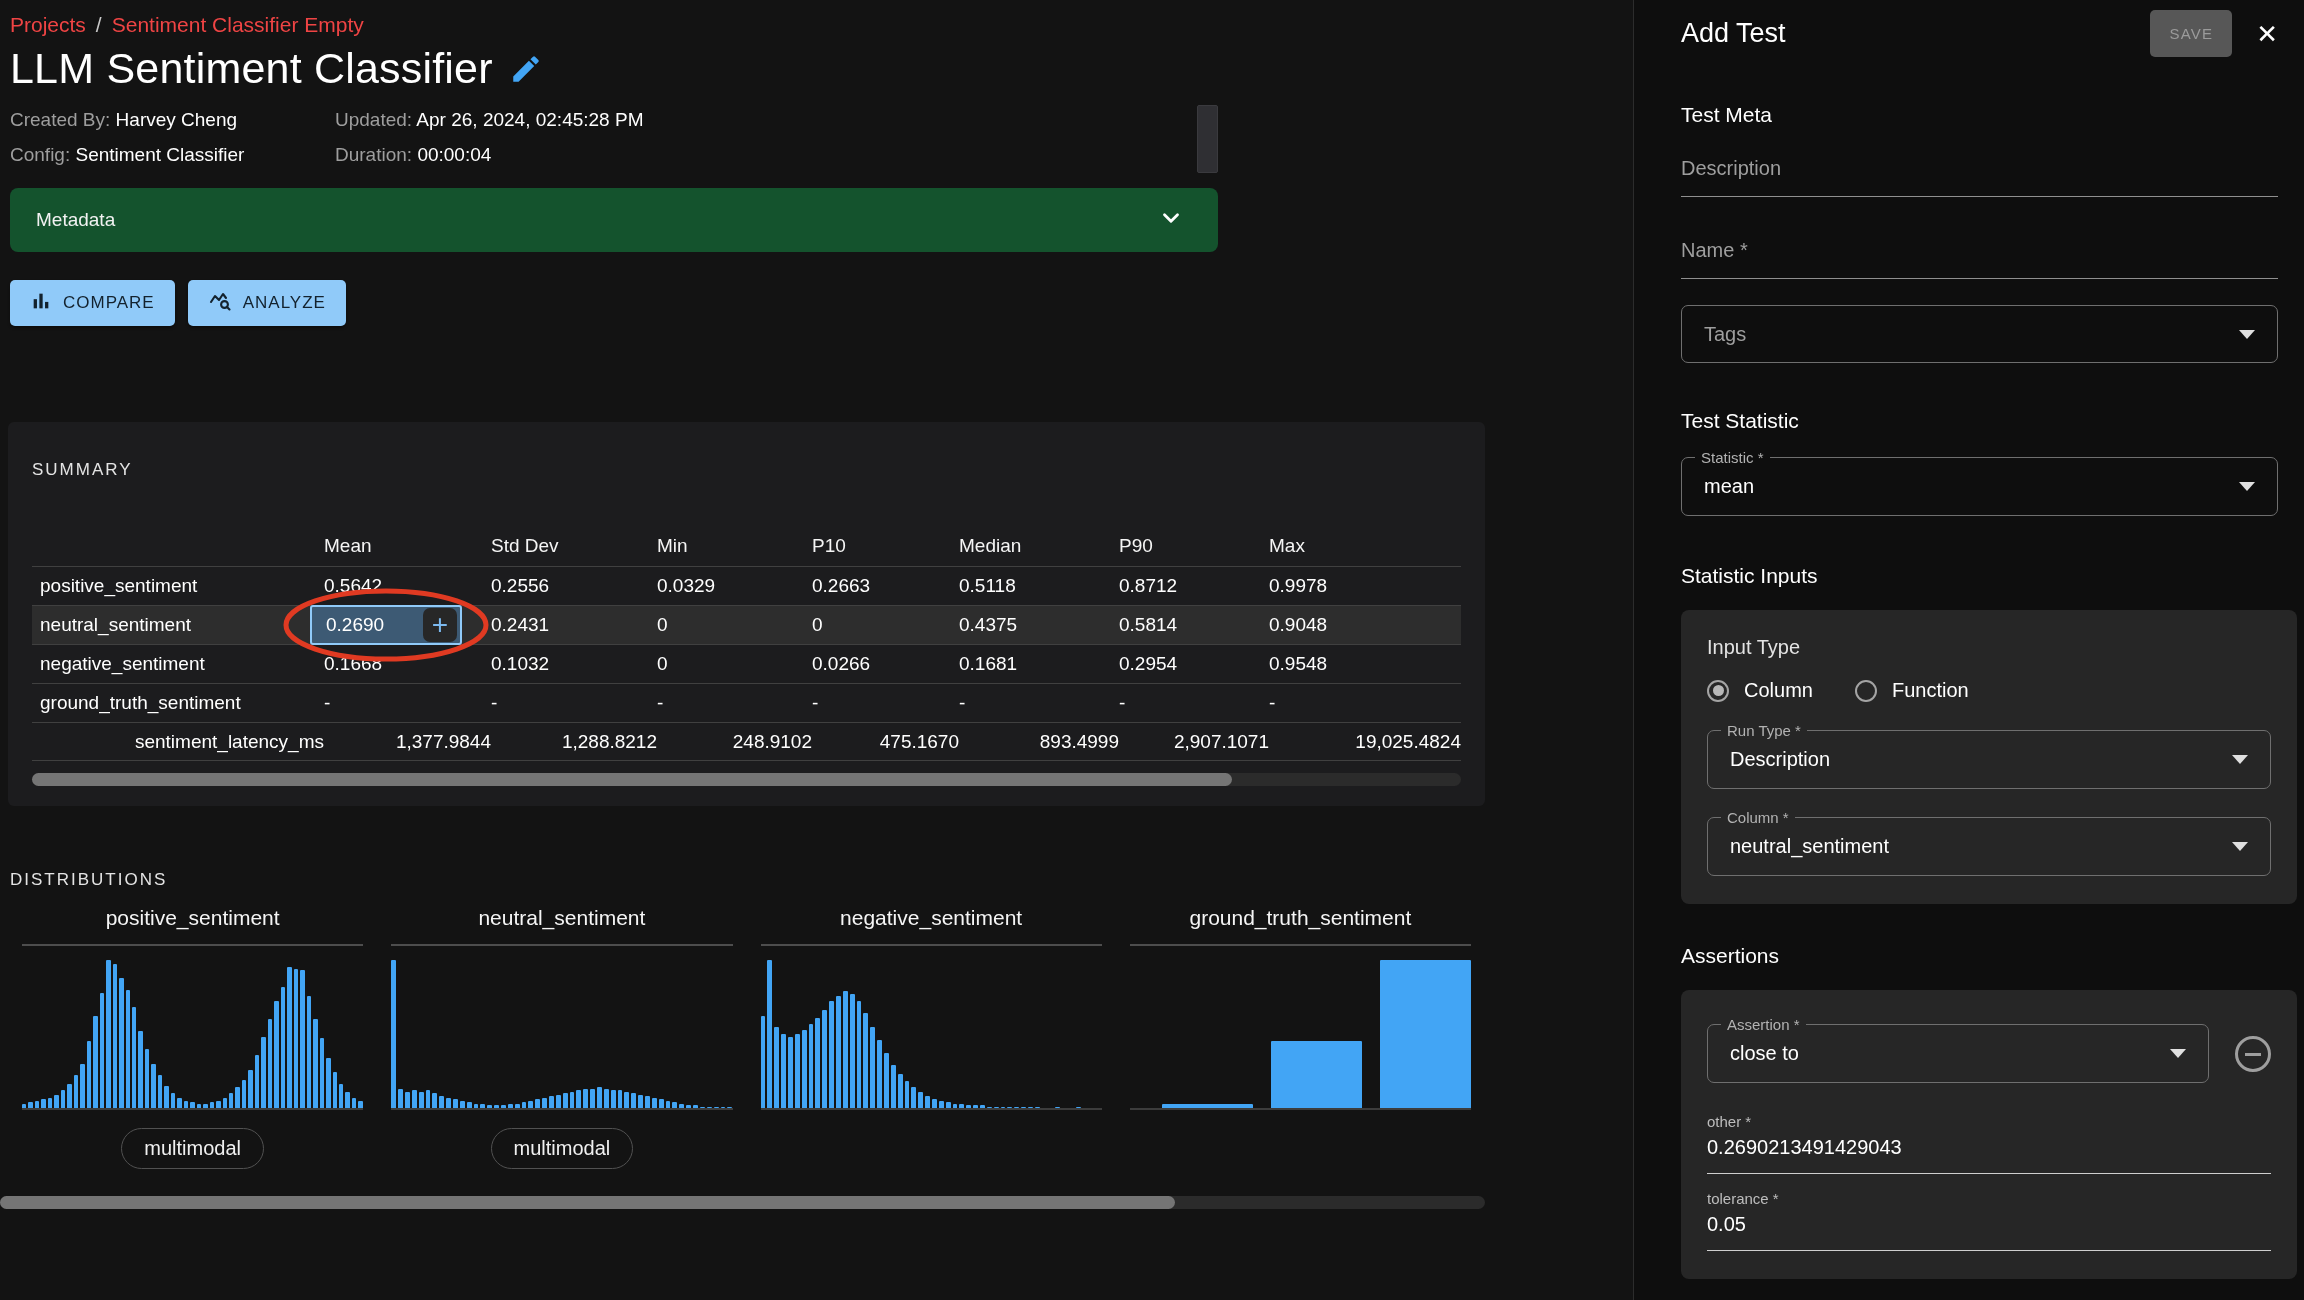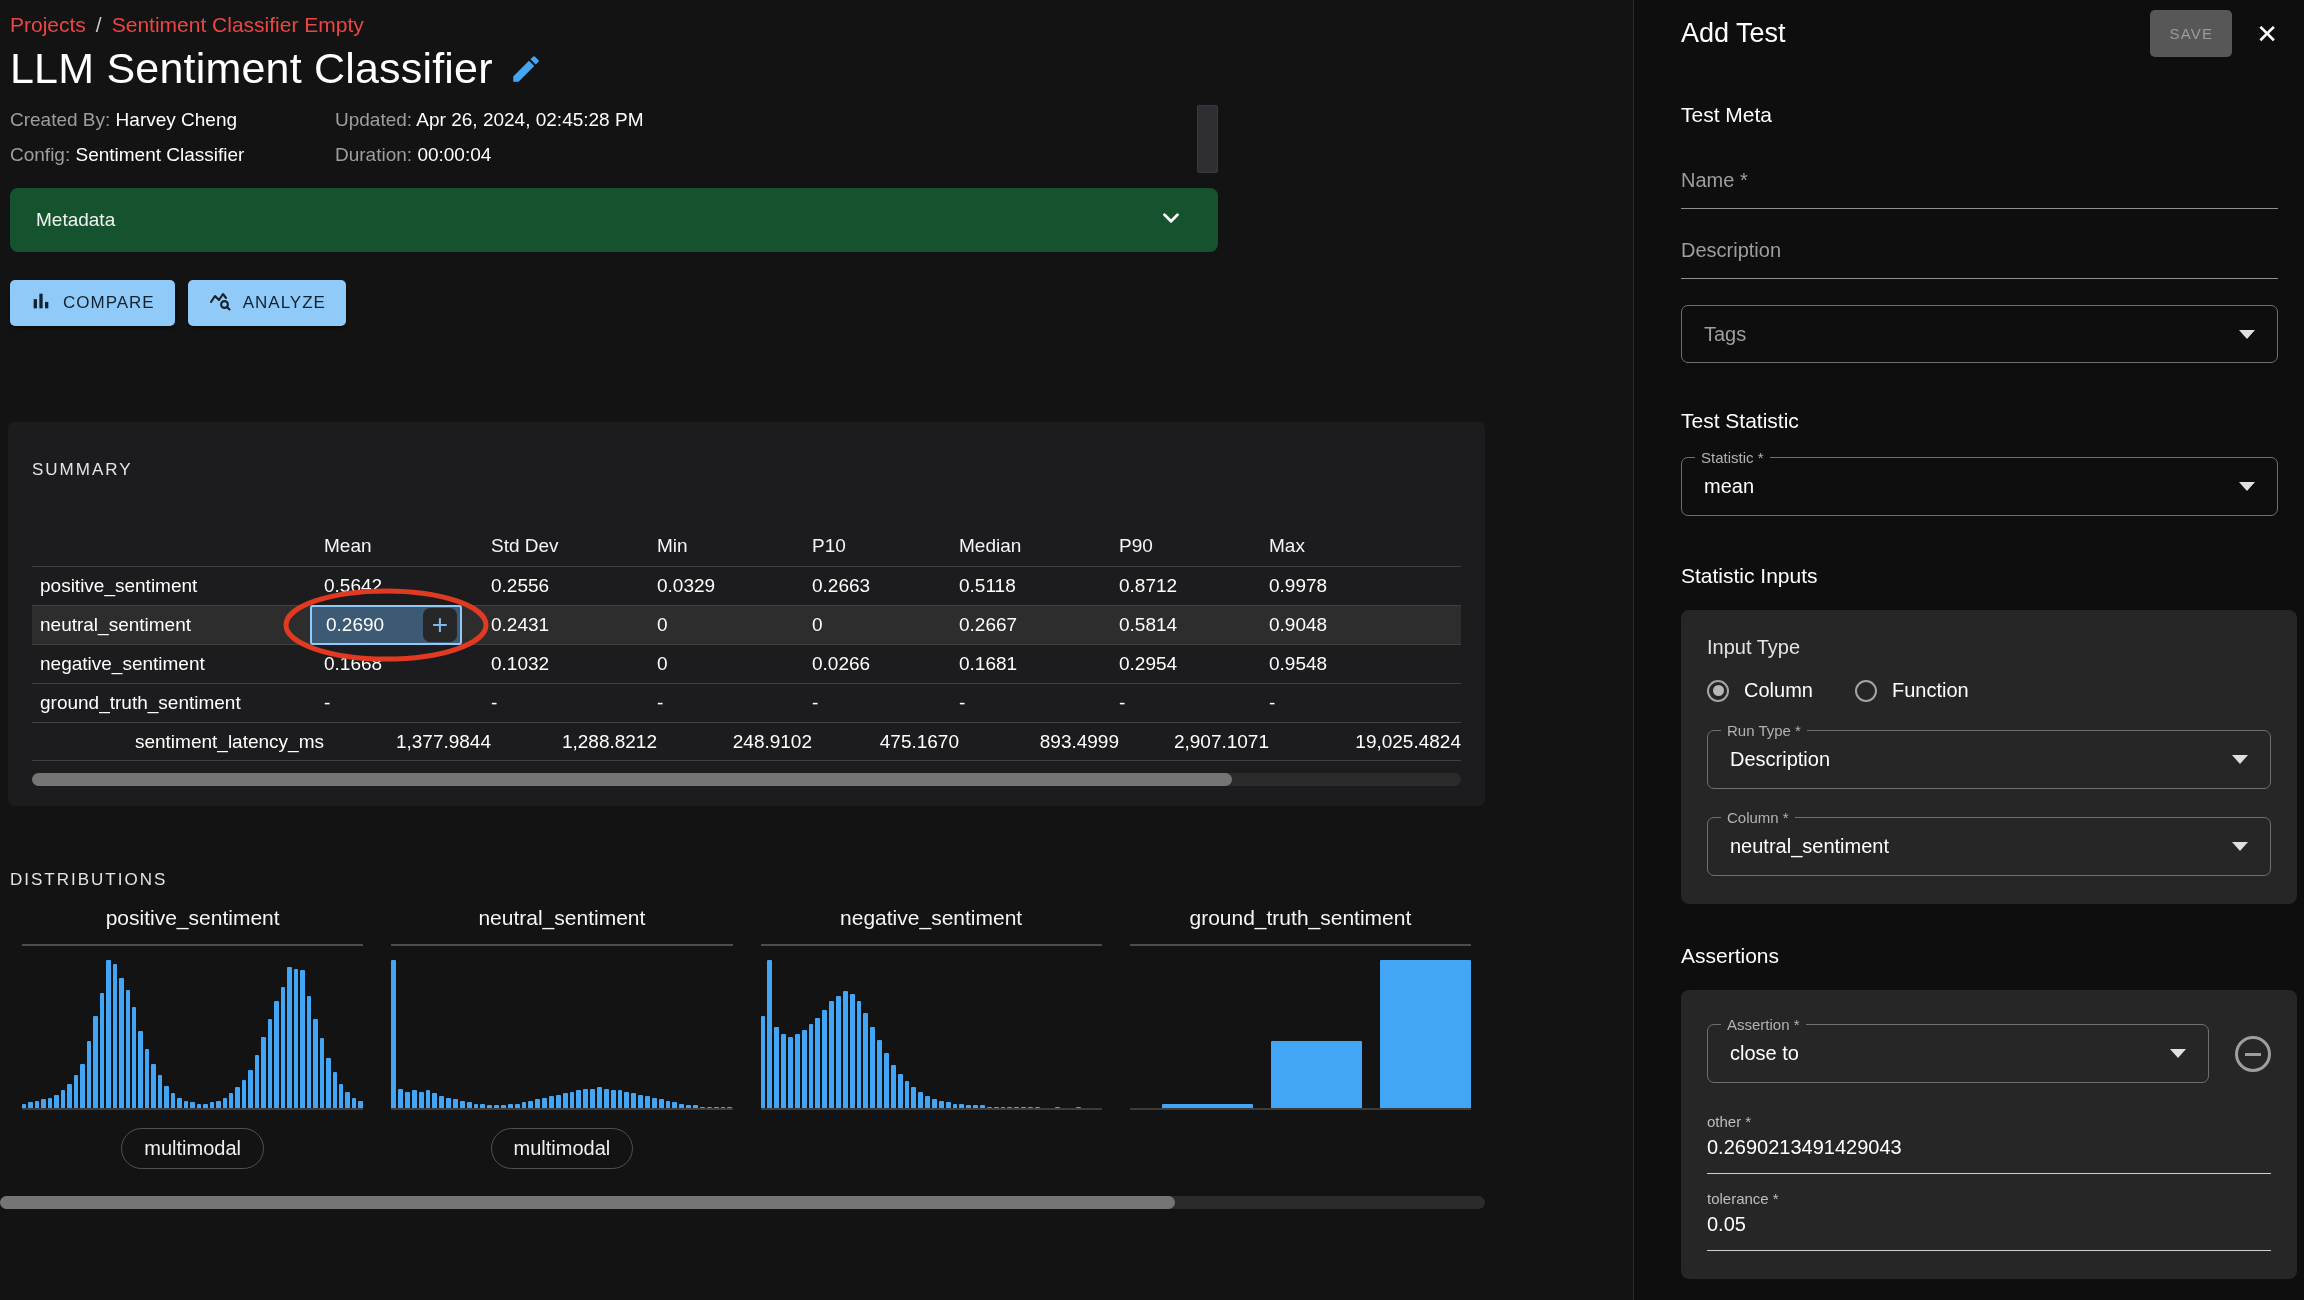--- a/index.html
+++ b/index.html
@@ -269,21 +269,21 @@
                   <span>0.2690</span>
                   <button class="chip-plus">+</button>
                 </span>
                 <svg class="annot" width="210" height="78">
                   <ellipse cx="105" cy="39" rx="100" ry="34" fill="none" stroke="#e03a22" stroke-width="5"></ellipse>
                 </svg>
               </span></div>
             <div class="c-v1">0.2431</div>
             <div class="c-v2">0</div>
             <div class="c-v3">0</div>
-            <div class="c-v4">0.2667</div>
+            <div class="c-v4">0.4375</div>
             <div class="c-v5">0.5814</div>
             <div class="c-v6">0.9048</div>
           </div>
           <div class="t-row">
             <div class="c-label">negative_sentiment</div>
             <div class="c-v0">0.1668</div>
             <div class="c-v1">0.1032</div>
             <div class="c-v2">0</div>
             <div class="c-v3">0.0266</div>
             <div class="c-v4">0.1681</div>
@@ -518,22 +518,22 @@
 <div class="panel">
 
   <div class="panel-header">
     <div class="panel-title">Add Test</div>
     <button class="save-btn">SAVE</button>
     <span class="close-x">✕</span>
   </div>
 
   <div class="p-heading mt-testmeta">Test Meta</div>
 
+  <div class="underline-input second">Description</div>
   <div class="underline-input">Name *</div>
-  <div class="underline-input second">Description</div>
 
   <div class="tags-select">
     <span>Tags</span>
     <span class="caret"></span>
   </div>
 
   <div class="p-heading mt-stat">Test Statistic</div>
 
   <div class="outlined-select sel-statistic">
     <span class="fl-label">Statistic *</span>

